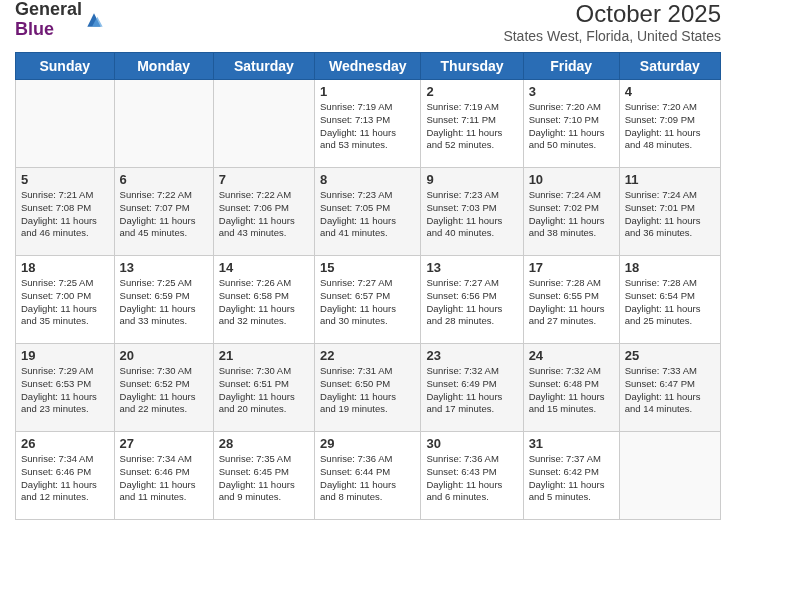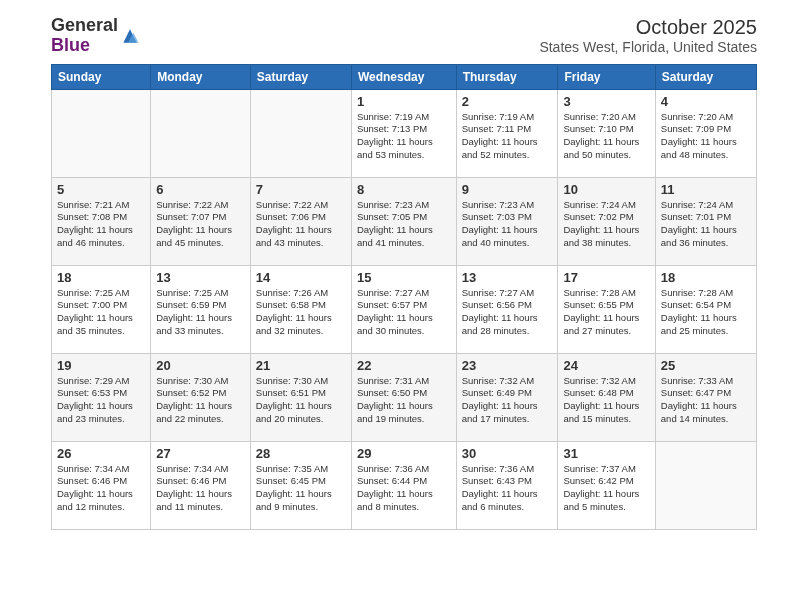--- a/index.html
+++ b/index.html
@@ -6,23 +6,22 @@
     body {
       font-family: Arial, sans-serif;
       background: #fff;
       width: 792px;
       height: 612px;
       overflow: hidden;
     }
     .page {
       width: 736px;
       height: 612px;
-      padding: 16px 15px;
+      padding: 0 15px;
       background: #fff;
-      margin-left: 36px;
     }
     .header {
       display: flex;
       justify-content: space-between;
       align-items: flex-start;
       margin-bottom: 8px;
     }
     .logo {
       display: flex;
       align-items: center;
@@ -36,39 +35,39 @@
     .logo-blue { color: #701a75; }
     .logo-icon {
       width: 20px;
       height: 20px;
       margin-left: 2px;
     }
     .title-block {
       text-align: right;
     }
     .month-title {
-      font-size: 20px;
+      font-size: 24px;
       font-weight: normal;
       color: #333;
     }
     .location {
       font-size: 14px;
       color: #555;
     }
     .calendar {
       width: 100%;
       border-collapse: collapse;
       border: 1px solid #ccc;
     }
     .calendar th {
       background: #2a6db5;
       color: #fff;
-      text-align: left;
+      text-align: center;
       padding: 5px 6px;
-      font-size: 12px;
+      font-size: 14px;
       font-weight: bold;
       border: 1px solid #1e5a9a;
     }
     .calendar td {
       vertical-align: top;
       border: 1px solid #ccc;
       padding: 4px 5px;
       width: 113px;
       height: 88px;
       background: #fff;

